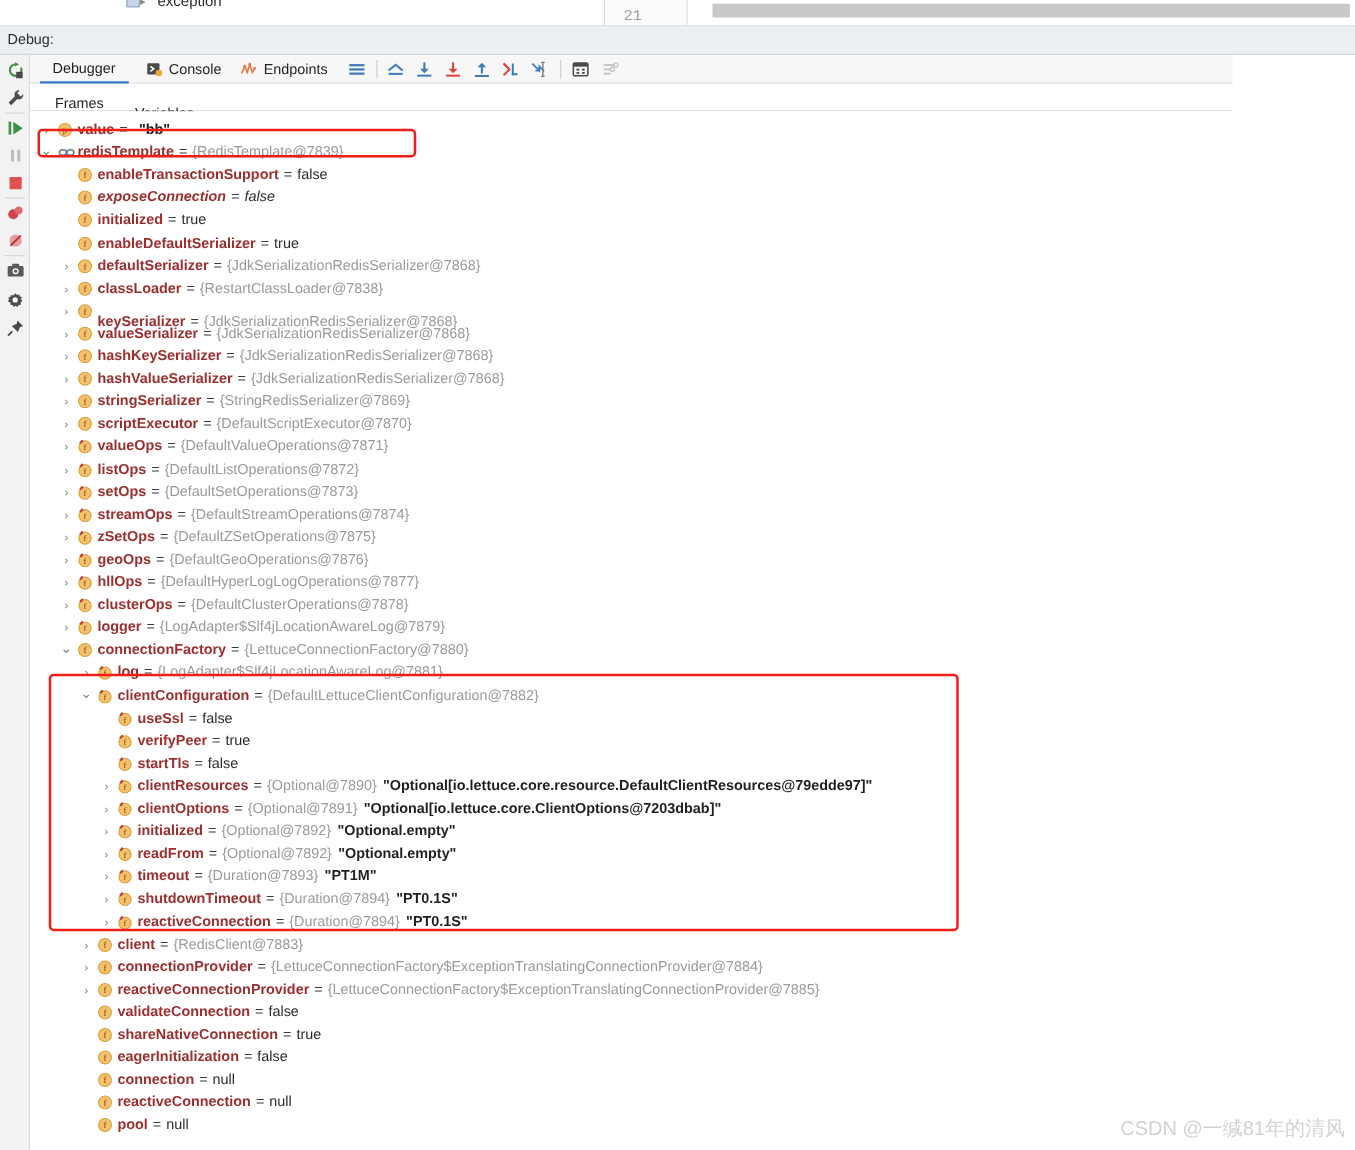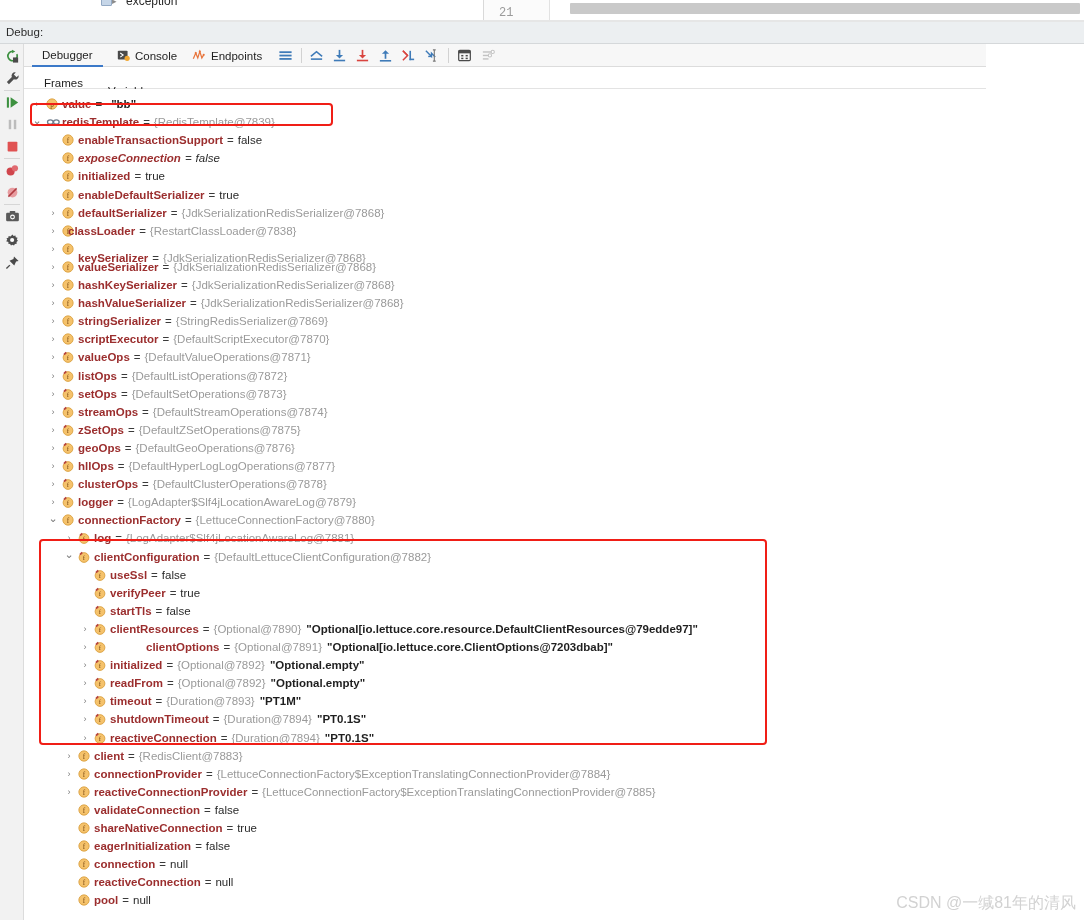--- a/index.html
+++ b/index.html
@@ -426,21 +426,21 @@
             <text x="7" y="10.2" font-size="8.5" text-anchor="middle" fill="#7a4a12" font-family="Liberation Serif, serif">f</text>
           </svg></span>
         <span style="position: absolute; left: 54px;"><span class="vname">defaultSerializer</span><span class="veq">=</span><span class="vref">{JdkSerializationRedisSerializer@7868}</span></span>
       </div>
       <div class="row" style="top: 132.7px;">
         <span class="chev" style="left: 24px;">›</span>
         <span class="vico" style="left: 38px;"><svg viewBox="0 0 14 14" width="12" height="12">
             <circle cx="7" cy="7" r="6" fill="#f5c26b" stroke="#d89e3c" stroke-width="1"></circle>
             <text x="7" y="10.2" font-size="8.5" text-anchor="middle" fill="#7a4a12" font-family="Liberation Serif, serif">f</text>
           </svg></span>
-        <span style="position: absolute; left: 44px;"><span class="vname">classLoader</span><span class="veq">=</span><span class="vref">{RestartClassLoader@7838}</span></span>
+        <span style="position: absolute; left: 54px;"><span class="vname">classLoader</span><span class="veq">=</span><span class="vref">{RestartClassLoader@7838}</span></span>
       </div>
       <div class="row" style="top: 150.8px;">
         <span class="chev" style="left: 24px;">›</span>
         <span class="vico" style="left: 38px;"><svg viewBox="0 0 14 14" width="12" height="12">
             <circle cx="7" cy="7" r="6" fill="#f5c26b" stroke="#d89e3c" stroke-width="1"></circle>
             <text x="7" y="10.2" font-size="8.5" text-anchor="middle" fill="#7a4a12" font-family="Liberation Serif, serif">f</text>
           </svg></span>
         <span style="position: absolute; left: 54px; margin-top: 18px;"><span class="vname">keySerializer</span><span class="veq">=</span><span class="vref">{JdkSerializationRedisSerializer@7868}</span></span>
       </div>
       <div class="row" style="top: 168.9px;">
@@ -623,21 +623,21 @@
           </svg></span>
         <span style="position: absolute; left: 86px;"><span class="vname">clientResources</span><span class="veq">=</span><span class="vref">{Optional@7890}</span><span class="vstr">"Optional[io.lettuce.core.resource.DefaultClientResources@79edde97]"</span></span>
       </div>
       <div class="row" style="top: 549px;">
         <span class="chev" style="left: 56px;">›</span>
         <span class="vico" style="left: 70px;"><svg viewBox="0 0 14 14" width="12" height="12">
             <circle cx="7" cy="7.6" r="5.7" fill="#f5c26b" stroke="#d89e3c" stroke-width="1"></circle>
             <text x="7" y="10.6" font-size="8" text-anchor="middle" fill="#7a4a12" font-family="Liberation Serif, serif">f</text>
             <path d="M1.6 3.4 l2.6-2.6 1.5 1.5 -2.6 2.6 z" fill="#b5423c"></path>
           </svg></span>
-        <span style="position: absolute; left: 86px; margin-left: 36px;"><span class="vname">clientOptions</span><span class="veq">=</span><span class="vref">{Optional@7891}</span><span class="vstr">"Optional[io.lettuce.core.ClientOptions@7203dbab]"</span></span>
+        <span style="position: absolute; left: 86px;"><span class="vname">clientOptions</span><span class="veq">=</span><span class="vref">{Optional@7891}</span><span class="vstr">"Optional[io.lettuce.core.ClientOptions@7203dbab]"</span></span>
       </div>
       <div class="row" style="top: 567.1px;">
         <span class="chev" style="left: 56px;">›</span>
         <span class="vico" style="left: 70px;"><svg viewBox="0 0 14 14" width="12" height="12">
             <circle cx="7" cy="7.6" r="5.7" fill="#f5c26b" stroke="#d89e3c" stroke-width="1"></circle>
             <text x="7" y="10.6" font-size="8" text-anchor="middle" fill="#7a4a12" font-family="Liberation Serif, serif">f</text>
             <path d="M1.6 3.4 l2.6-2.6 1.5 1.5 -2.6 2.6 z" fill="#b5423c"></path>
           </svg></span>
         <span style="position: absolute; left: 86px;"><span class="vname">initialized</span><span class="veq">=</span><span class="vref">{Optional@7892}</span><span class="vstr">"Optional.empty"</span></span>
       </div>

